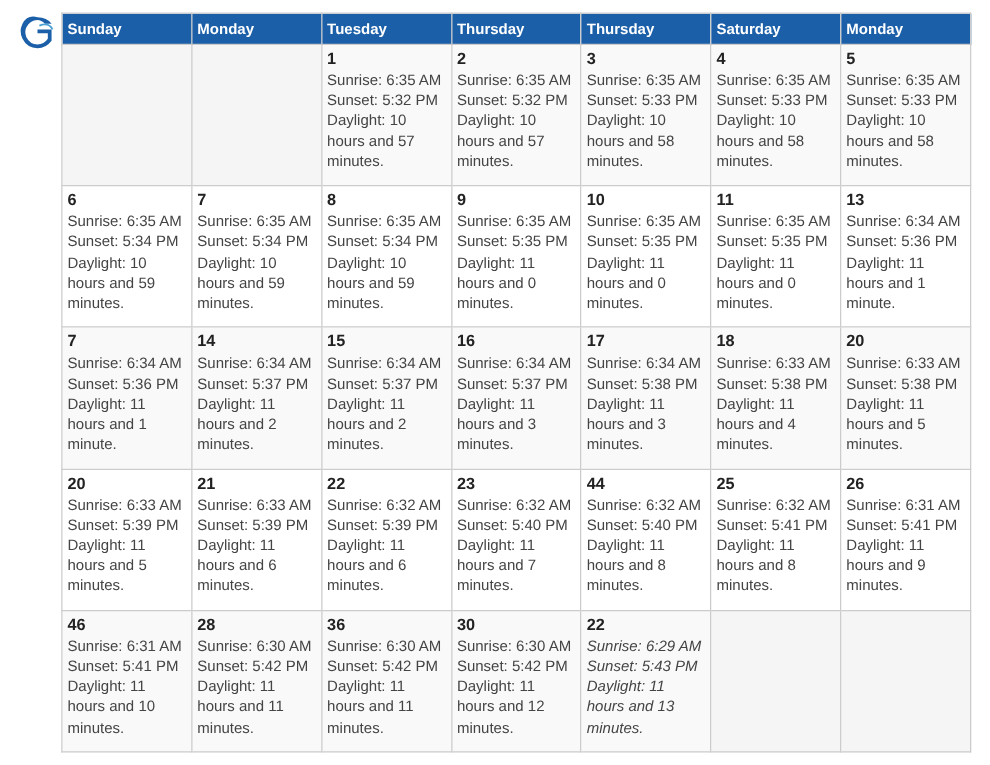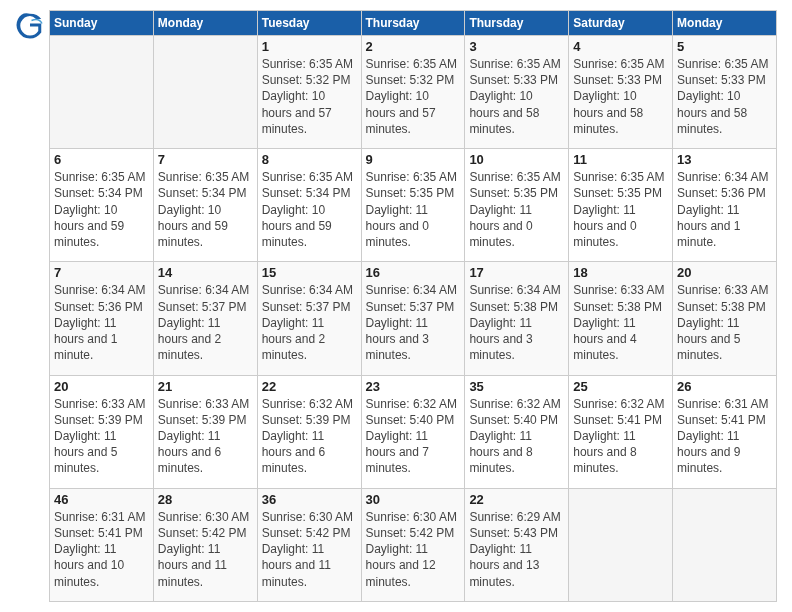--- a/index.html
+++ b/index.html
@@ -271,21 +271,21 @@
 Sunset: 5:39 PM
 Daylight: 11 hours and 6 minutes.</div>
           </td>
           <td>
             <span class="day-number">23</span>
             <div class="day-info" style="white-space: pre-line;">Sunrise: 6:32 AM
 Sunset: 5:40 PM
 Daylight: 11 hours and 7 minutes.</div>
           </td>
           <td>
-            <span class="day-number">35</span>
+            <span class="day-number">44</span>
             <div class="day-info" style="white-space: pre-line;">Sunrise: 6:32 AM
 Sunset: 5:40 PM
 Daylight: 11 hours and 8 minutes.</div>
           </td>
           <td>
             <span class="day-number">25</span>
             <div class="day-info" style="white-space: pre-line;">Sunrise: 6:32 AM
 Sunset: 5:41 PM
 Daylight: 11 hours and 8 minutes.</div>
           </td>
@@ -316,21 +316,21 @@
 Daylight: 11 hours and 11 minutes.</div>
           </td>
           <td>
             <span class="day-number">30</span>
             <div class="day-info" style="white-space: pre-line;">Sunrise: 6:30 AM
 Sunset: 5:42 PM
 Daylight: 11 hours and 12 minutes.</div>
           </td>
           <td>
             <span class="day-number">22</span>
-            <div class="day-info" style="white-space: pre-line;">Sunrise: 6:29 AM
+            <div class="day-info" style="white-space: pre-line; font-style: italic;">Sunrise: 6:29 AM
 Sunset: 5:43 PM
 Daylight: 11 hours and 13 minutes.</div>
           </td>
           <td class="empty"></td>
           <td class="empty"></td>
         </tr>
       </tbody>
   </table>
 </div>
 

